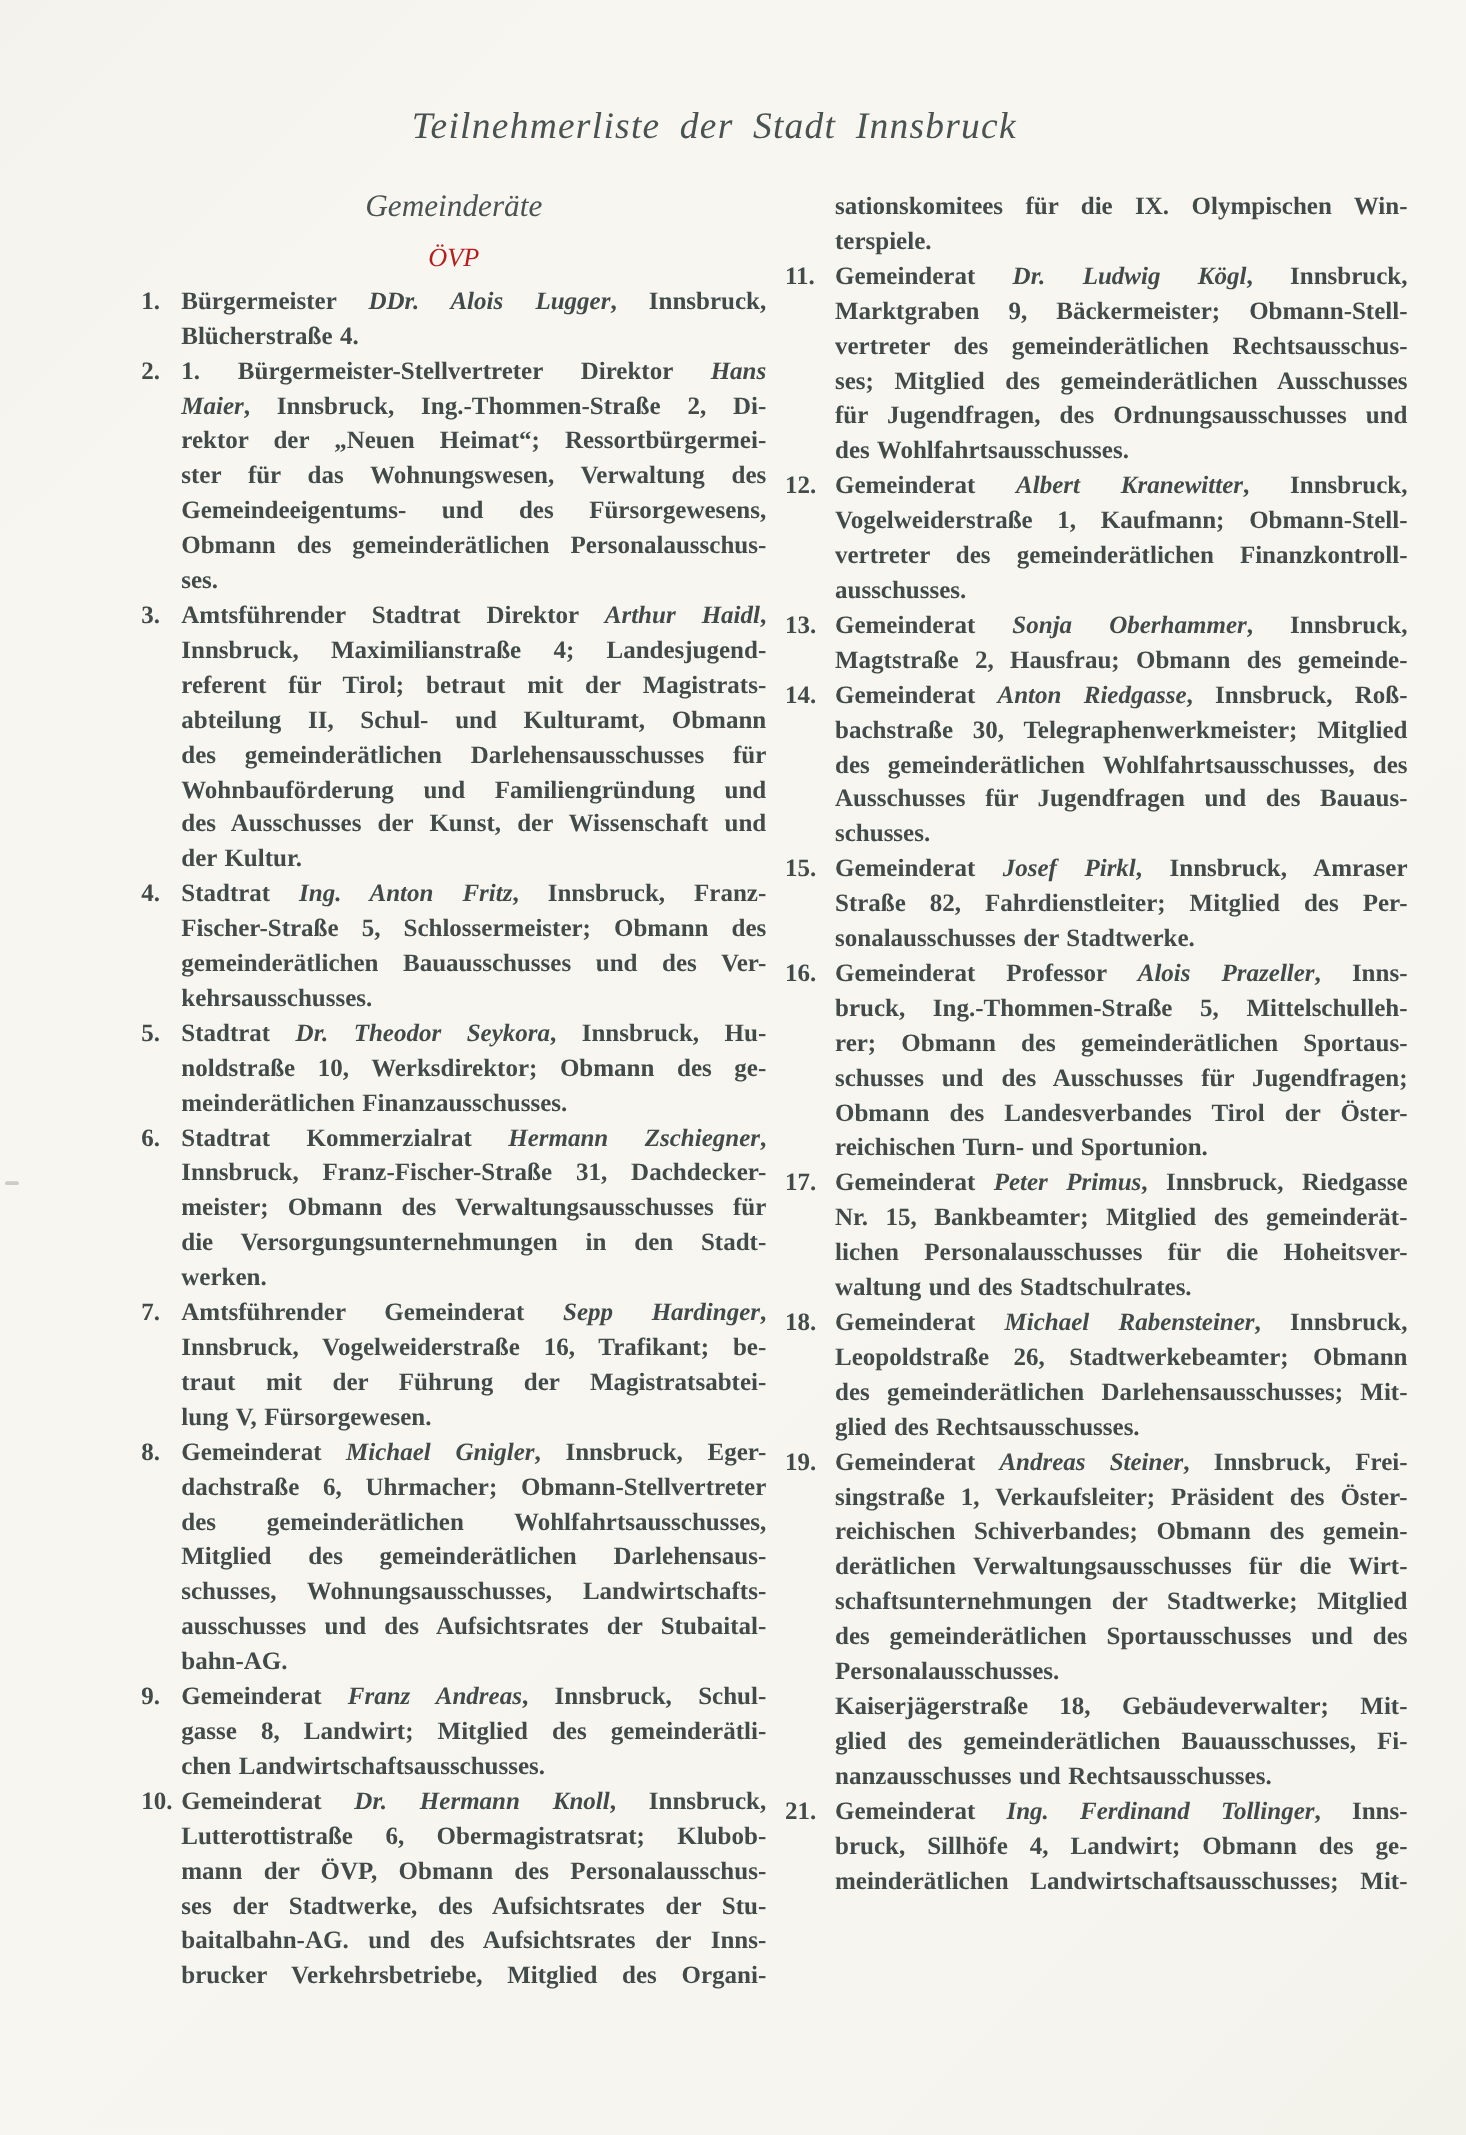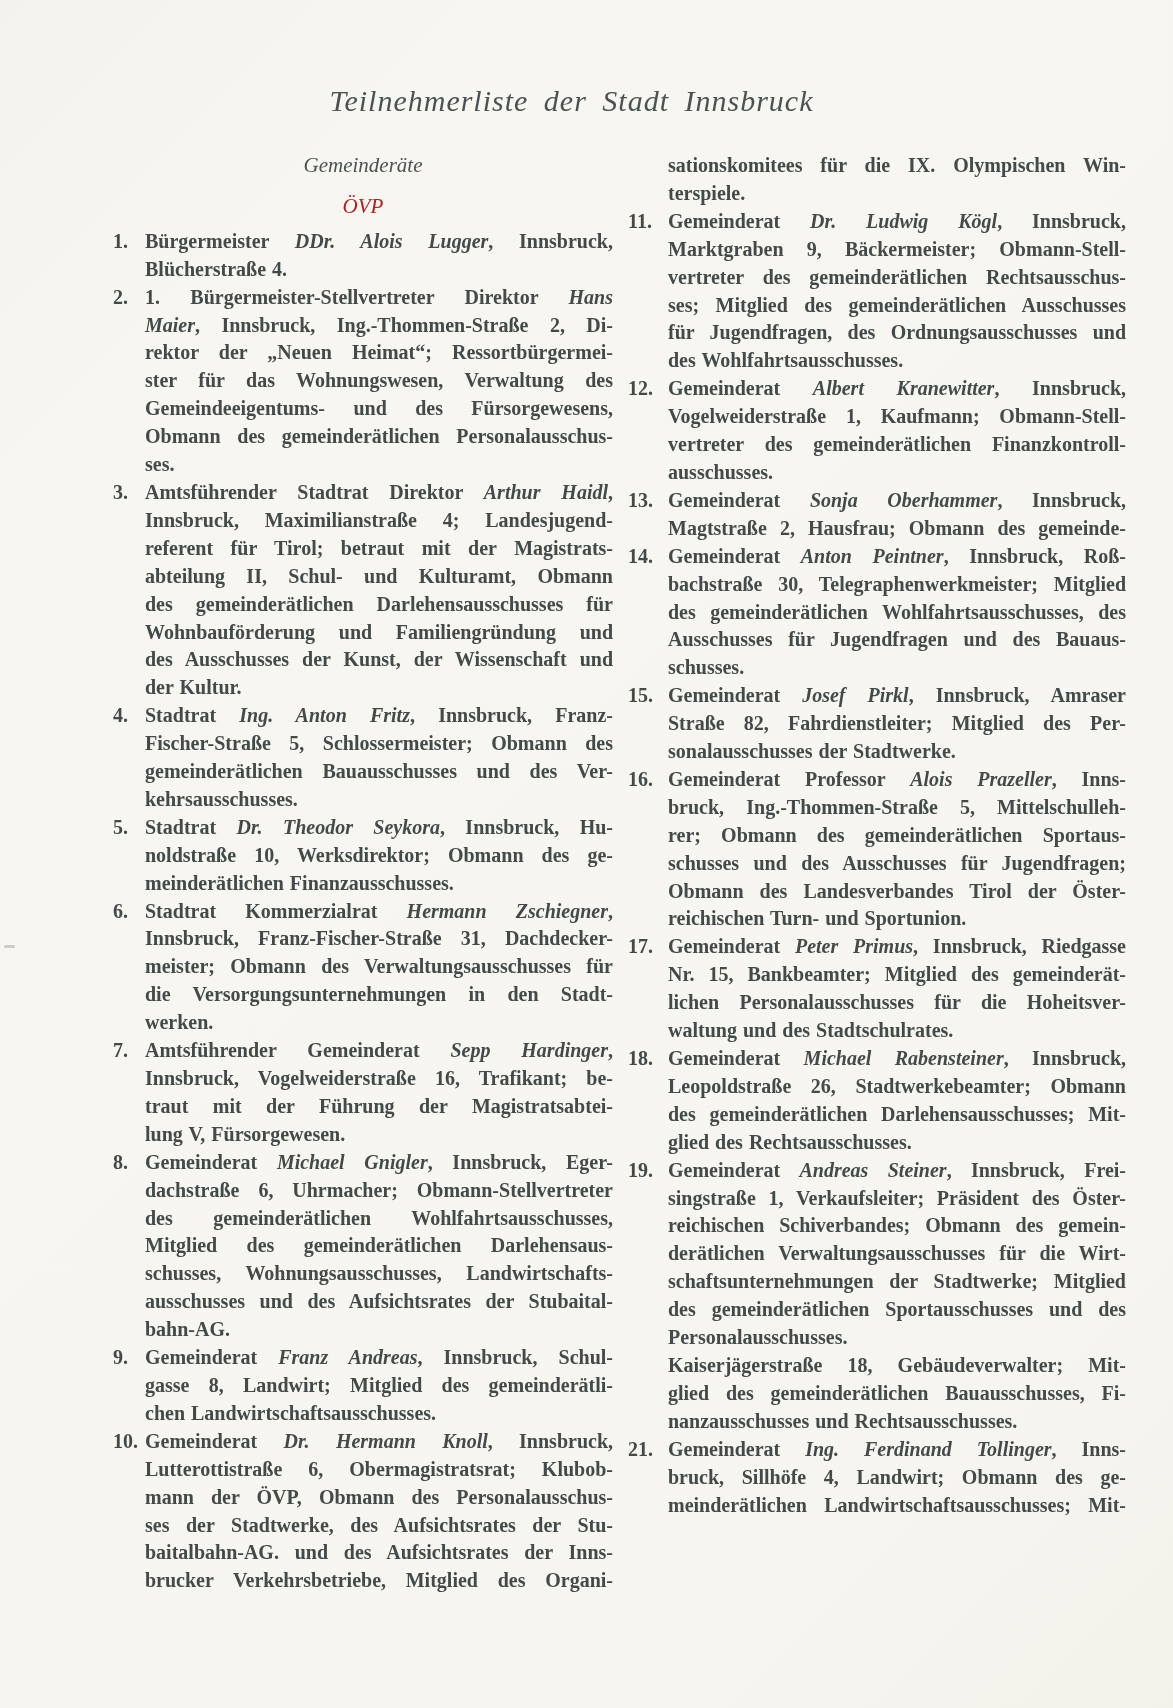--- a/index.html
+++ b/index.html
@@ -11,21 +11,21 @@
     -webkit-font-smoothing:antialiased;
   }
   .page-title{
     position:absolute;top:84px;left:0;right:30px;
     text-align:center;font-style:italic;font-size:30px;
     letter-spacing:1px;word-spacing:7px;color:#4a5352;
   }
   .col{position:absolute;font-size:20px;line-height:27.9px;}
   .col-left{left:113px;top:152px;width:500px;}
   .col-right{left:628px;top:145px;width:498px;}
-  .col-header{text-align:center;font-style:italic;font-size:21px;color:#4a5352;}
+  .col-header{text-align:center;font-style:italic;font-size:25px;color:#4a5352;}
   .col-subheader{text-align:center;font-style:italic;font-size:21px;color:#b91c1c;margin-top:13px;}
   .items{margin-top:7px;font-weight:bold;}
   .col-left .item{padding-left:32px;}
   .col-right .item{padding-left:40px;}
   .line{
     position:relative;
     text-align:justify;
     text-align-last:justify;
     word-spacing:1px;
   }
@@ -138,21 +138,21 @@
         <div class="line"><span class="num">12.</span><span>Gemeinderat </span><span class="it">Albert Kranewitter</span><span>, Innsbruck,</span></div>
         <div class="line"><span>Vogelweiderstraße 1, Kaufmann; Obmann-Stell-</span></div>
         <div class="line"><span>vertreter des gemeinderätlichen Finanzkontroll-</span></div>
         <div class="line end"><span>ausschusses.</span></div>
       </div>
       <div class="item">
         <div class="line"><span class="num">13.</span><span>Gemeinderat </span><span class="it">Sonja Oberhammer</span><span>, Innsbruck,</span></div>
         <div class="line"><span>Magtstraße 2, Hausfrau; Obmann des gemeinde-</span></div>
       </div>
       <div class="item">
-        <div class="line"><span class="num">14.</span><span>Gemeinderat </span><span class="it">Anton Peintner</span><span>, Innsbruck, Roß-</span></div>
+        <div class="line"><span class="num">14.</span><span>Gemeinderat </span><span class="it">Anton Riedgasse</span><span>, Innsbruck, Roß-</span></div>
         <div class="line"><span>bachstraße 30, Telegraphenwerkmeister; Mitglied</span></div>
         <div class="line"><span>des gemeinderätlichen Wohlfahrtsausschusses, des</span></div>
         <div class="line"><span>Ausschusses für Jugendfragen und des Bauaus-</span></div>
         <div class="line end"><span>schusses.</span></div>
       </div>
       <div class="item">
         <div class="line"><span class="num">15.</span><span>Gemeinderat </span><span class="it">Josef Pirkl</span><span>, Innsbruck, Amraser</span></div>
         <div class="line"><span>Straße 82, Fahrdienstleiter; Mitglied des Per-</span></div>
         <div class="line end"><span>sonalausschusses der Stadtwerke.</span></div>
       </div>

